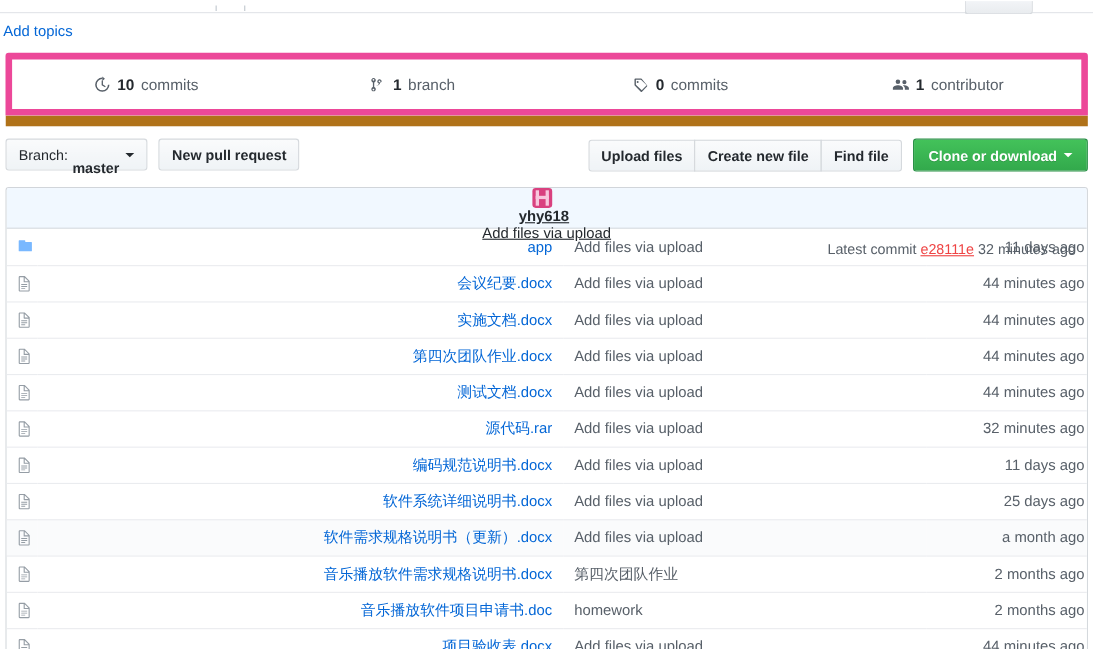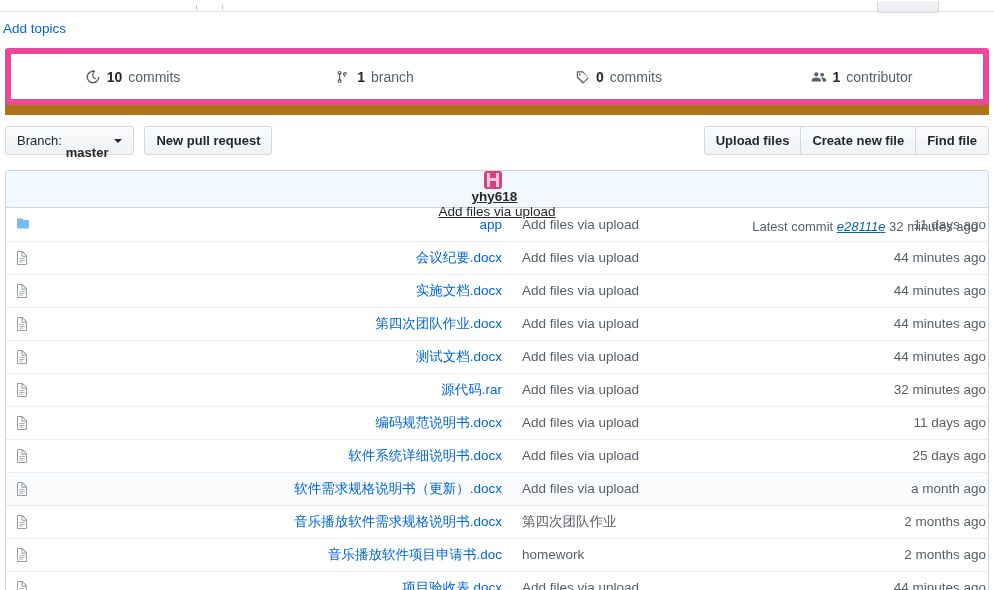--- a/index.html
+++ b/index.html
@@ -206,21 +206,21 @@
     margin-right: 5px;
     cursor: pointer;
   }
   .commit-msg { color: #24292e; cursor: pointer; }
   .commit-meta {
     margin-left: auto;
     color: #586069;
     font-size: 13px;
     white-space: nowrap;
   }
-  .commit-meta .sha { color: #0369a1; cursor: pointer; font-style: italic; }
+  .commit-meta .sha { color: #ef4444; cursor: pointer; }
 
   table.files {
     width: 100%;
     border-collapse: collapse;
     table-layout: fixed;
     background: #fff;
   }
   table.files tr { height: 33px; }
   table.files tr + tr td { border-top: 1px solid #eaecef; }
   table.files tr.shaded td { background: #fafbfc; }
@@ -326,20 +326,24 @@
   </button>
 
   <button class="btn">New pull request</button>
 
   <div class="right-group">
     <div class="btn-group">
       <button class="btn">Upload files</button>
       <button class="btn">Create new file</button>
       <button class="btn">Find file</button>
     </div>
+    <button class="btn btn-clone">
+      <span>Clone or download</span>
+      <span class="caret"></span>
+    </button>
   </div>
 </div>
 
 <div class="file-wrap">
 
   <div class="commit-tease">
     <span class="avatar">
         <span class="bar"></span>
       </span>
     <a class="author" href="#">yhy618</a>

